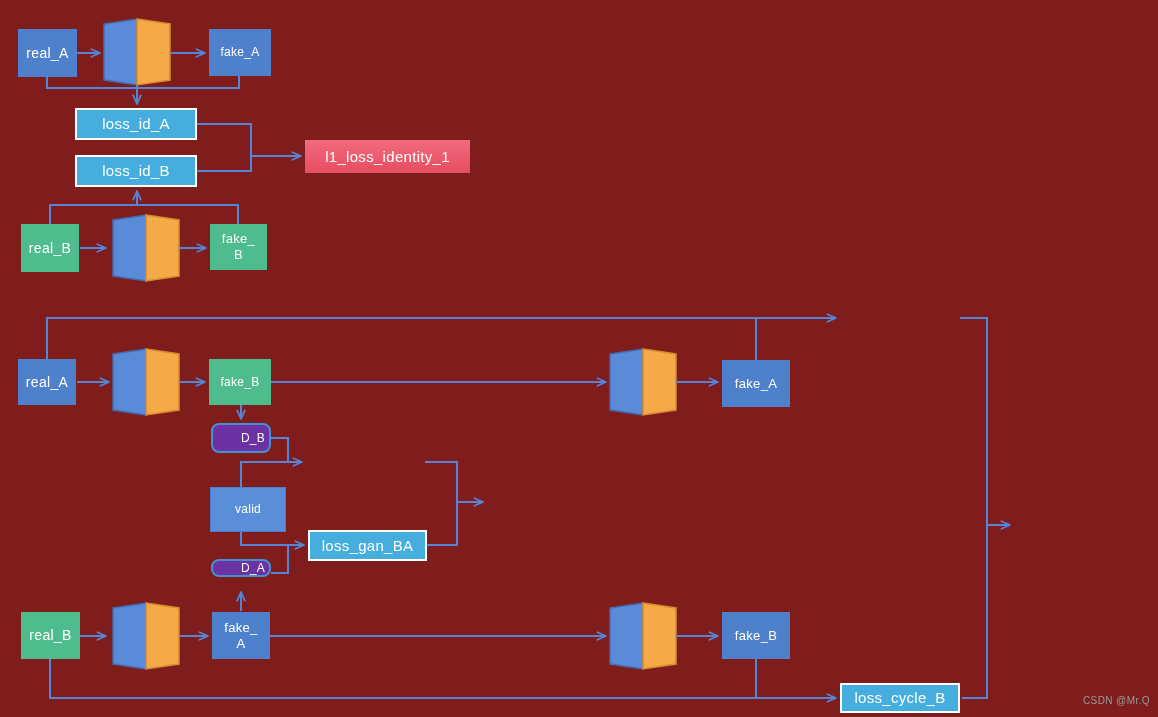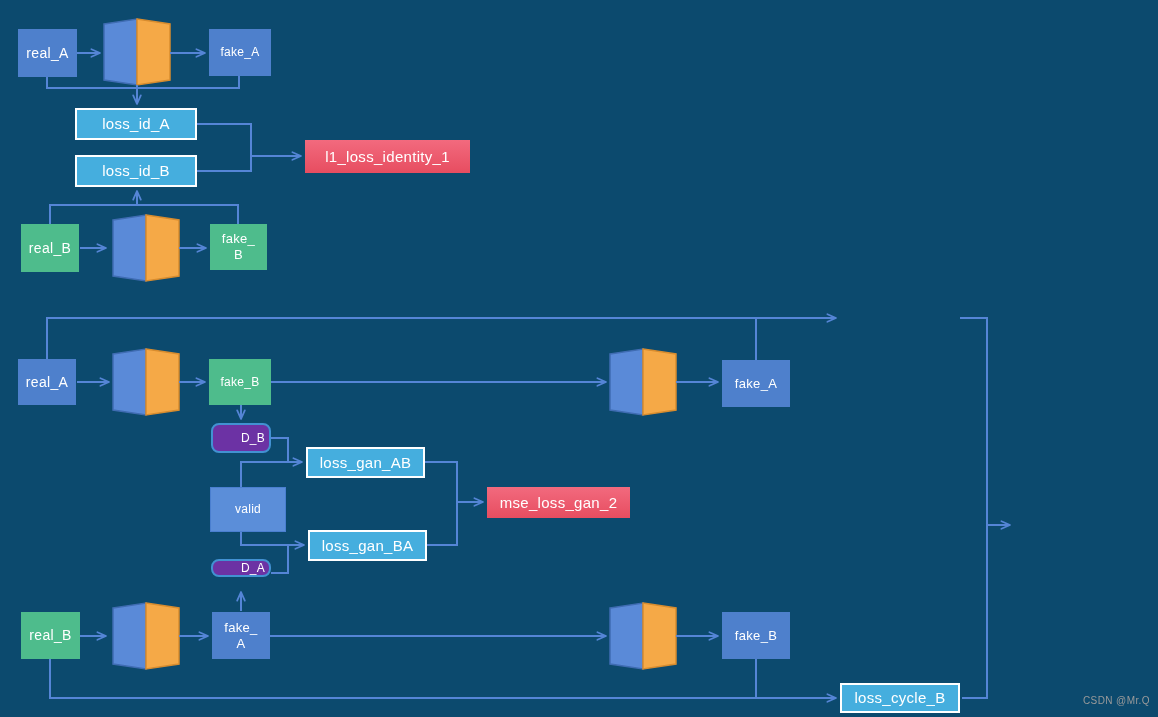--- a/index.html
+++ b/index.html
@@ -1,17 +1,17 @@
 <!DOCTYPE html>
 <html><head>
 <meta charset="utf-8">
 <style>
   html,body{margin:0;padding:0;background:#000;}
   #stage{
-    position:relative;width:1158px;height:717px;background:#0c4a6e;overflow:hidden;
+    position:relative;width:1158px;height:717px;background:#7f1d1d;overflow:hidden;
     font-family:"Liberation Sans",sans-serif;
   }
   #wires{position:absolute;left:0;top:0;}
   .node{
     position:absolute;box-sizing:border-box;
     display:flex;align-items:center;justify-content:center;
     color:#fff;font-size:13px;line-height:1.2;text-align:center;
     white-space:pre-line;letter-spacing:.3px;
   }
   .blue{background:#4e80cc;}
@@ -116,23 +116,21 @@
   <div class="node red" style="left:305px;top:140px;width:165px;height:33px">l1_loss_identity_1</div>
   <div class="node green fs14" style="left:21px;top:224px;width:58px;height:48px">real_B</div>
   <div class="node green" style="left:210px;top:224px;width:57px;height:46px">fake_
 B</div>
 
   <div class="node blue fs14" style="left:18px;top:359px;width:58px;height:46px">real_A</div>
   <div class="node green fs12" style="left:209px;top:359px;width:62px;height:46px">fake_B</div>
   <div class="node purple" style="left:211px;top:423px;width:60px;height:30px">D_B</div>
   <div class="node blue-light fs12" style="left:210px;top:487px;width:76px;height:45px">valid</div>
   <div class="node purple" style="left:211px;top:559px;width:60px;height:18px">D_A</div>
-  <div class="node cyan" style="left:306px;top:447px;width:119px;height:31px">loss_gan_AB</div>
   <div class="node cyan" style="left:308px;top:530px;width:119px;height:31px">loss_gan_BA</div>
-  <div class="node red" style="left:487px;top:487px;width:143px;height:31px">mse_loss_gan_2</div>
   <div class="node blue" style="left:722px;top:360px;width:68px;height:47px">fake_A</div>
 
   <div class="node green fs14" style="left:21px;top:612px;width:59px;height:47px">real_B</div>
   <div class="node blue" style="left:212px;top:612px;width:58px;height:47px">fake_
 A</div>
   <div class="node blue" style="left:722px;top:612px;width:68px;height:47px">fake_B</div>
   <div class="node cyan" style="left:840px;top:683px;width:120px;height:30px">loss_cycle_B</div>
 
   <div class="watermark">CSDN @Mr.Q</div>
 </div>

